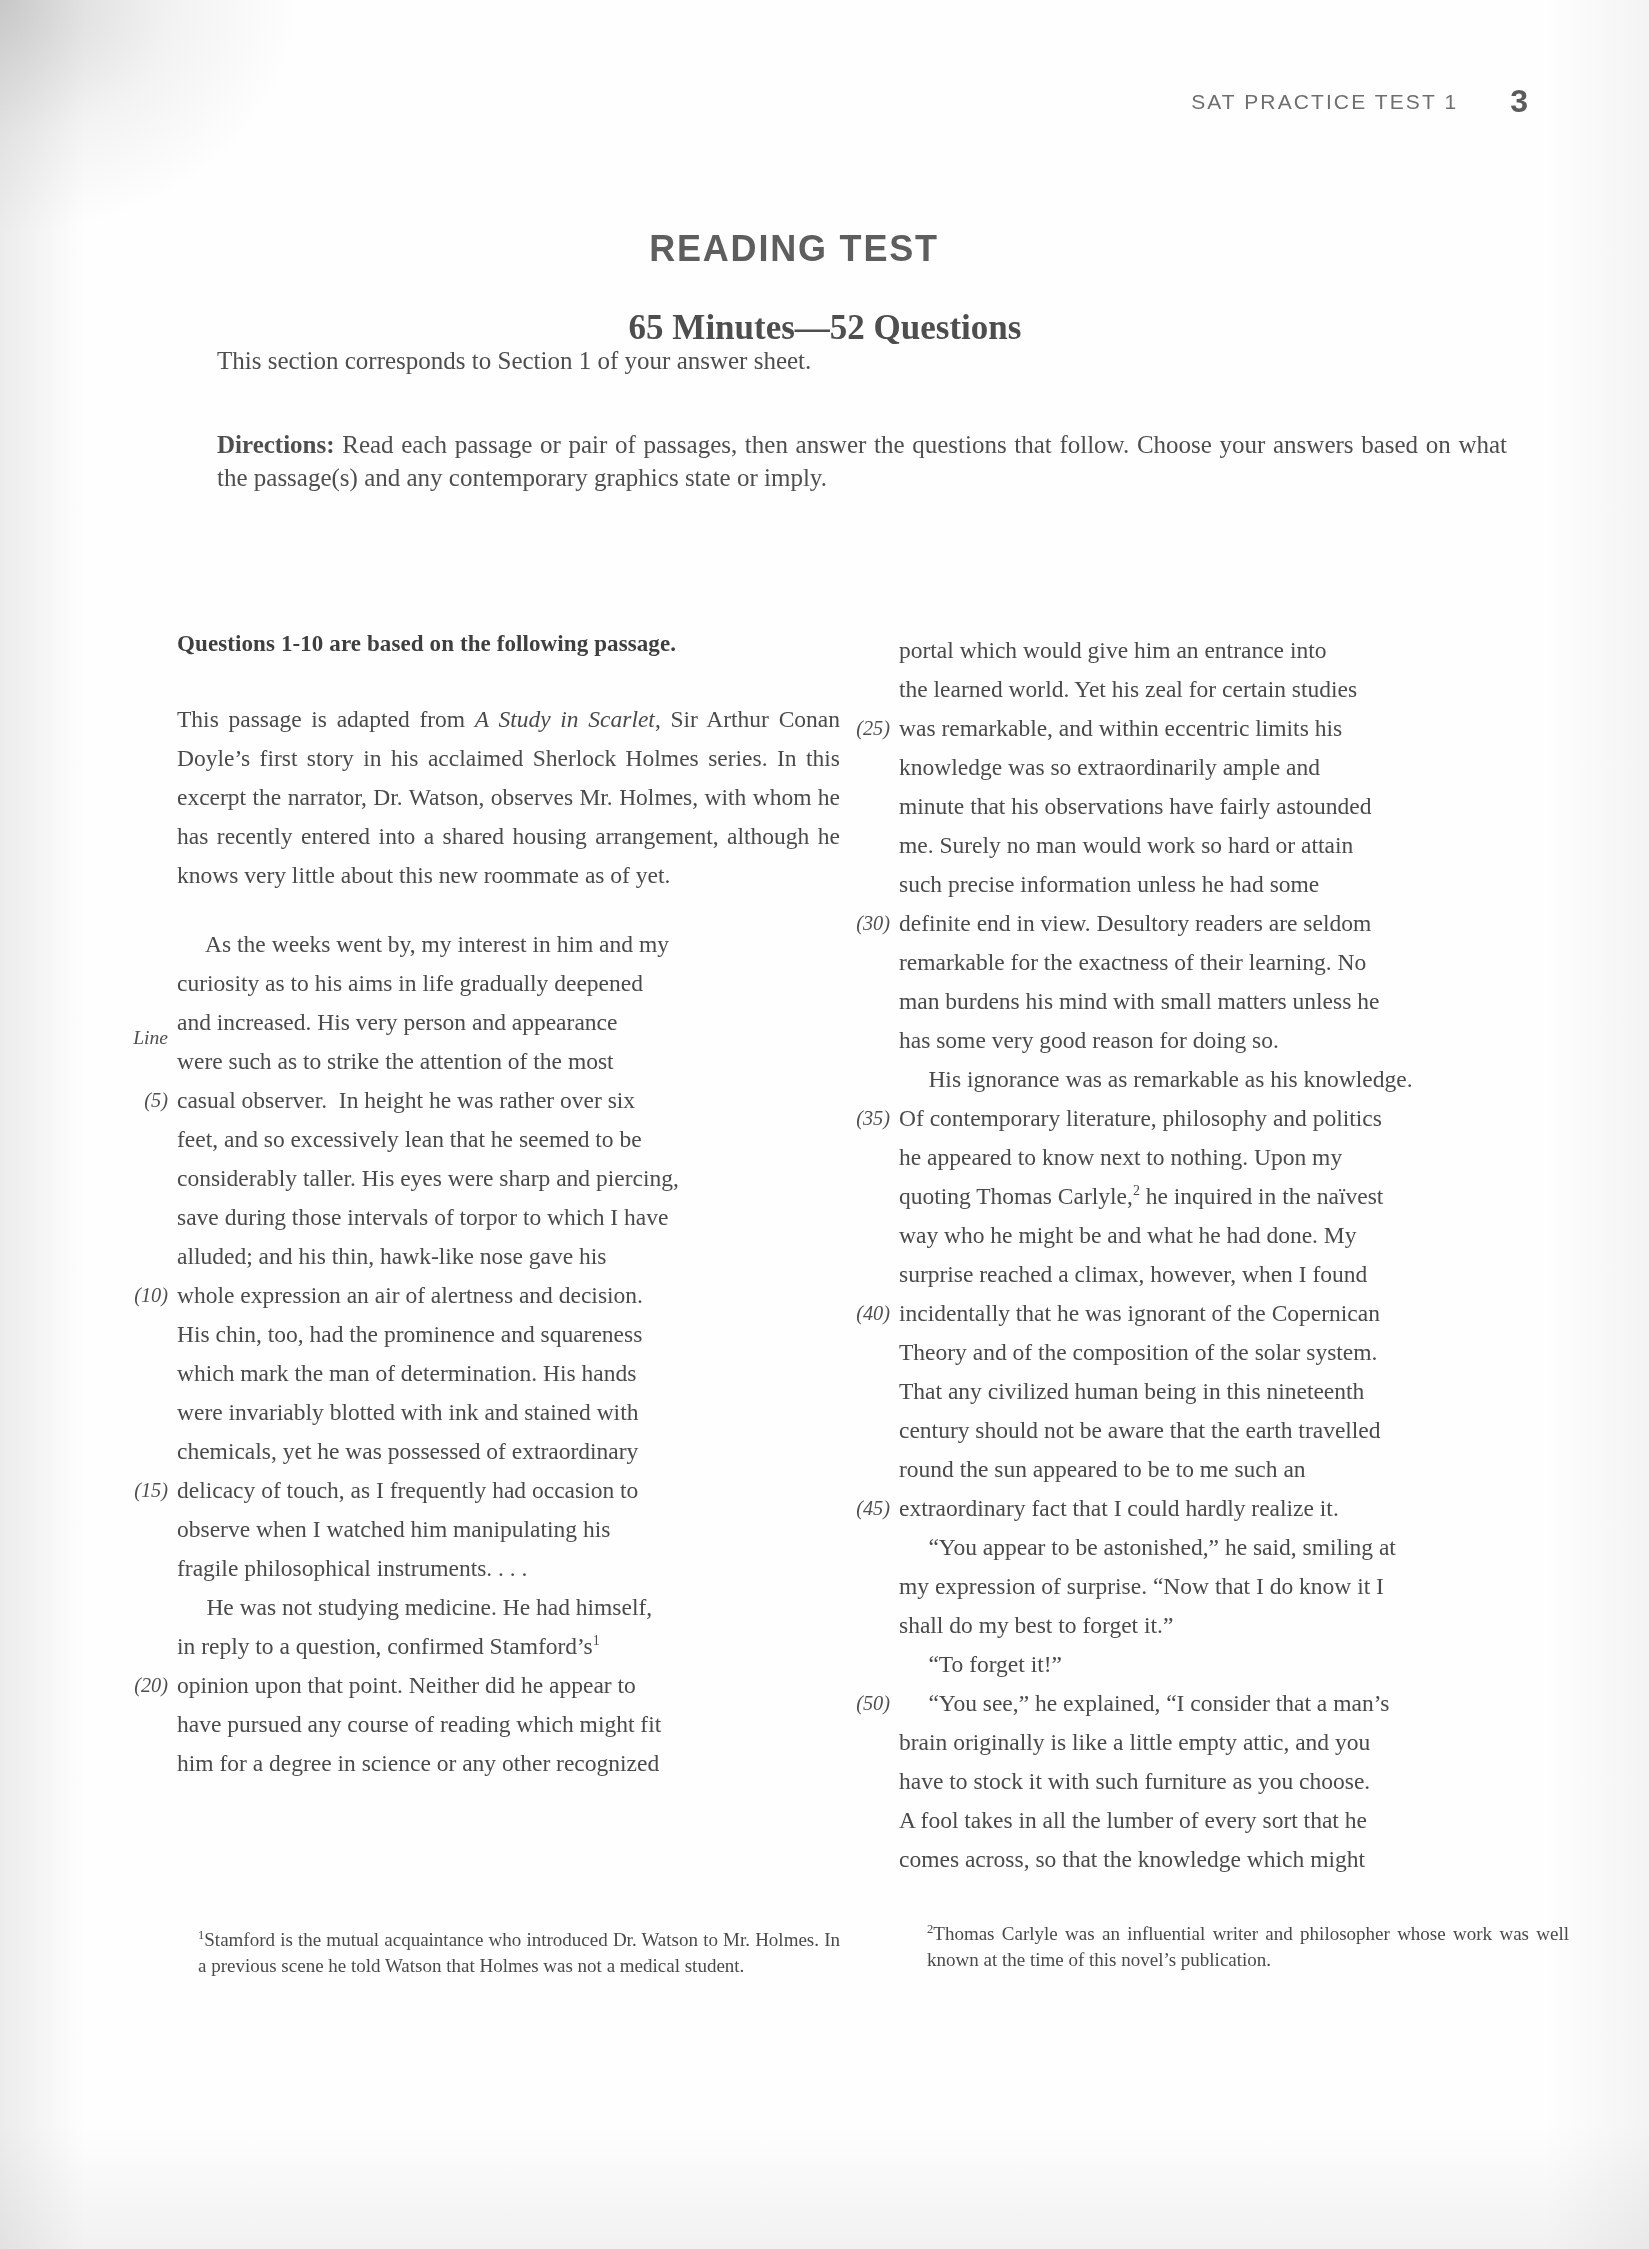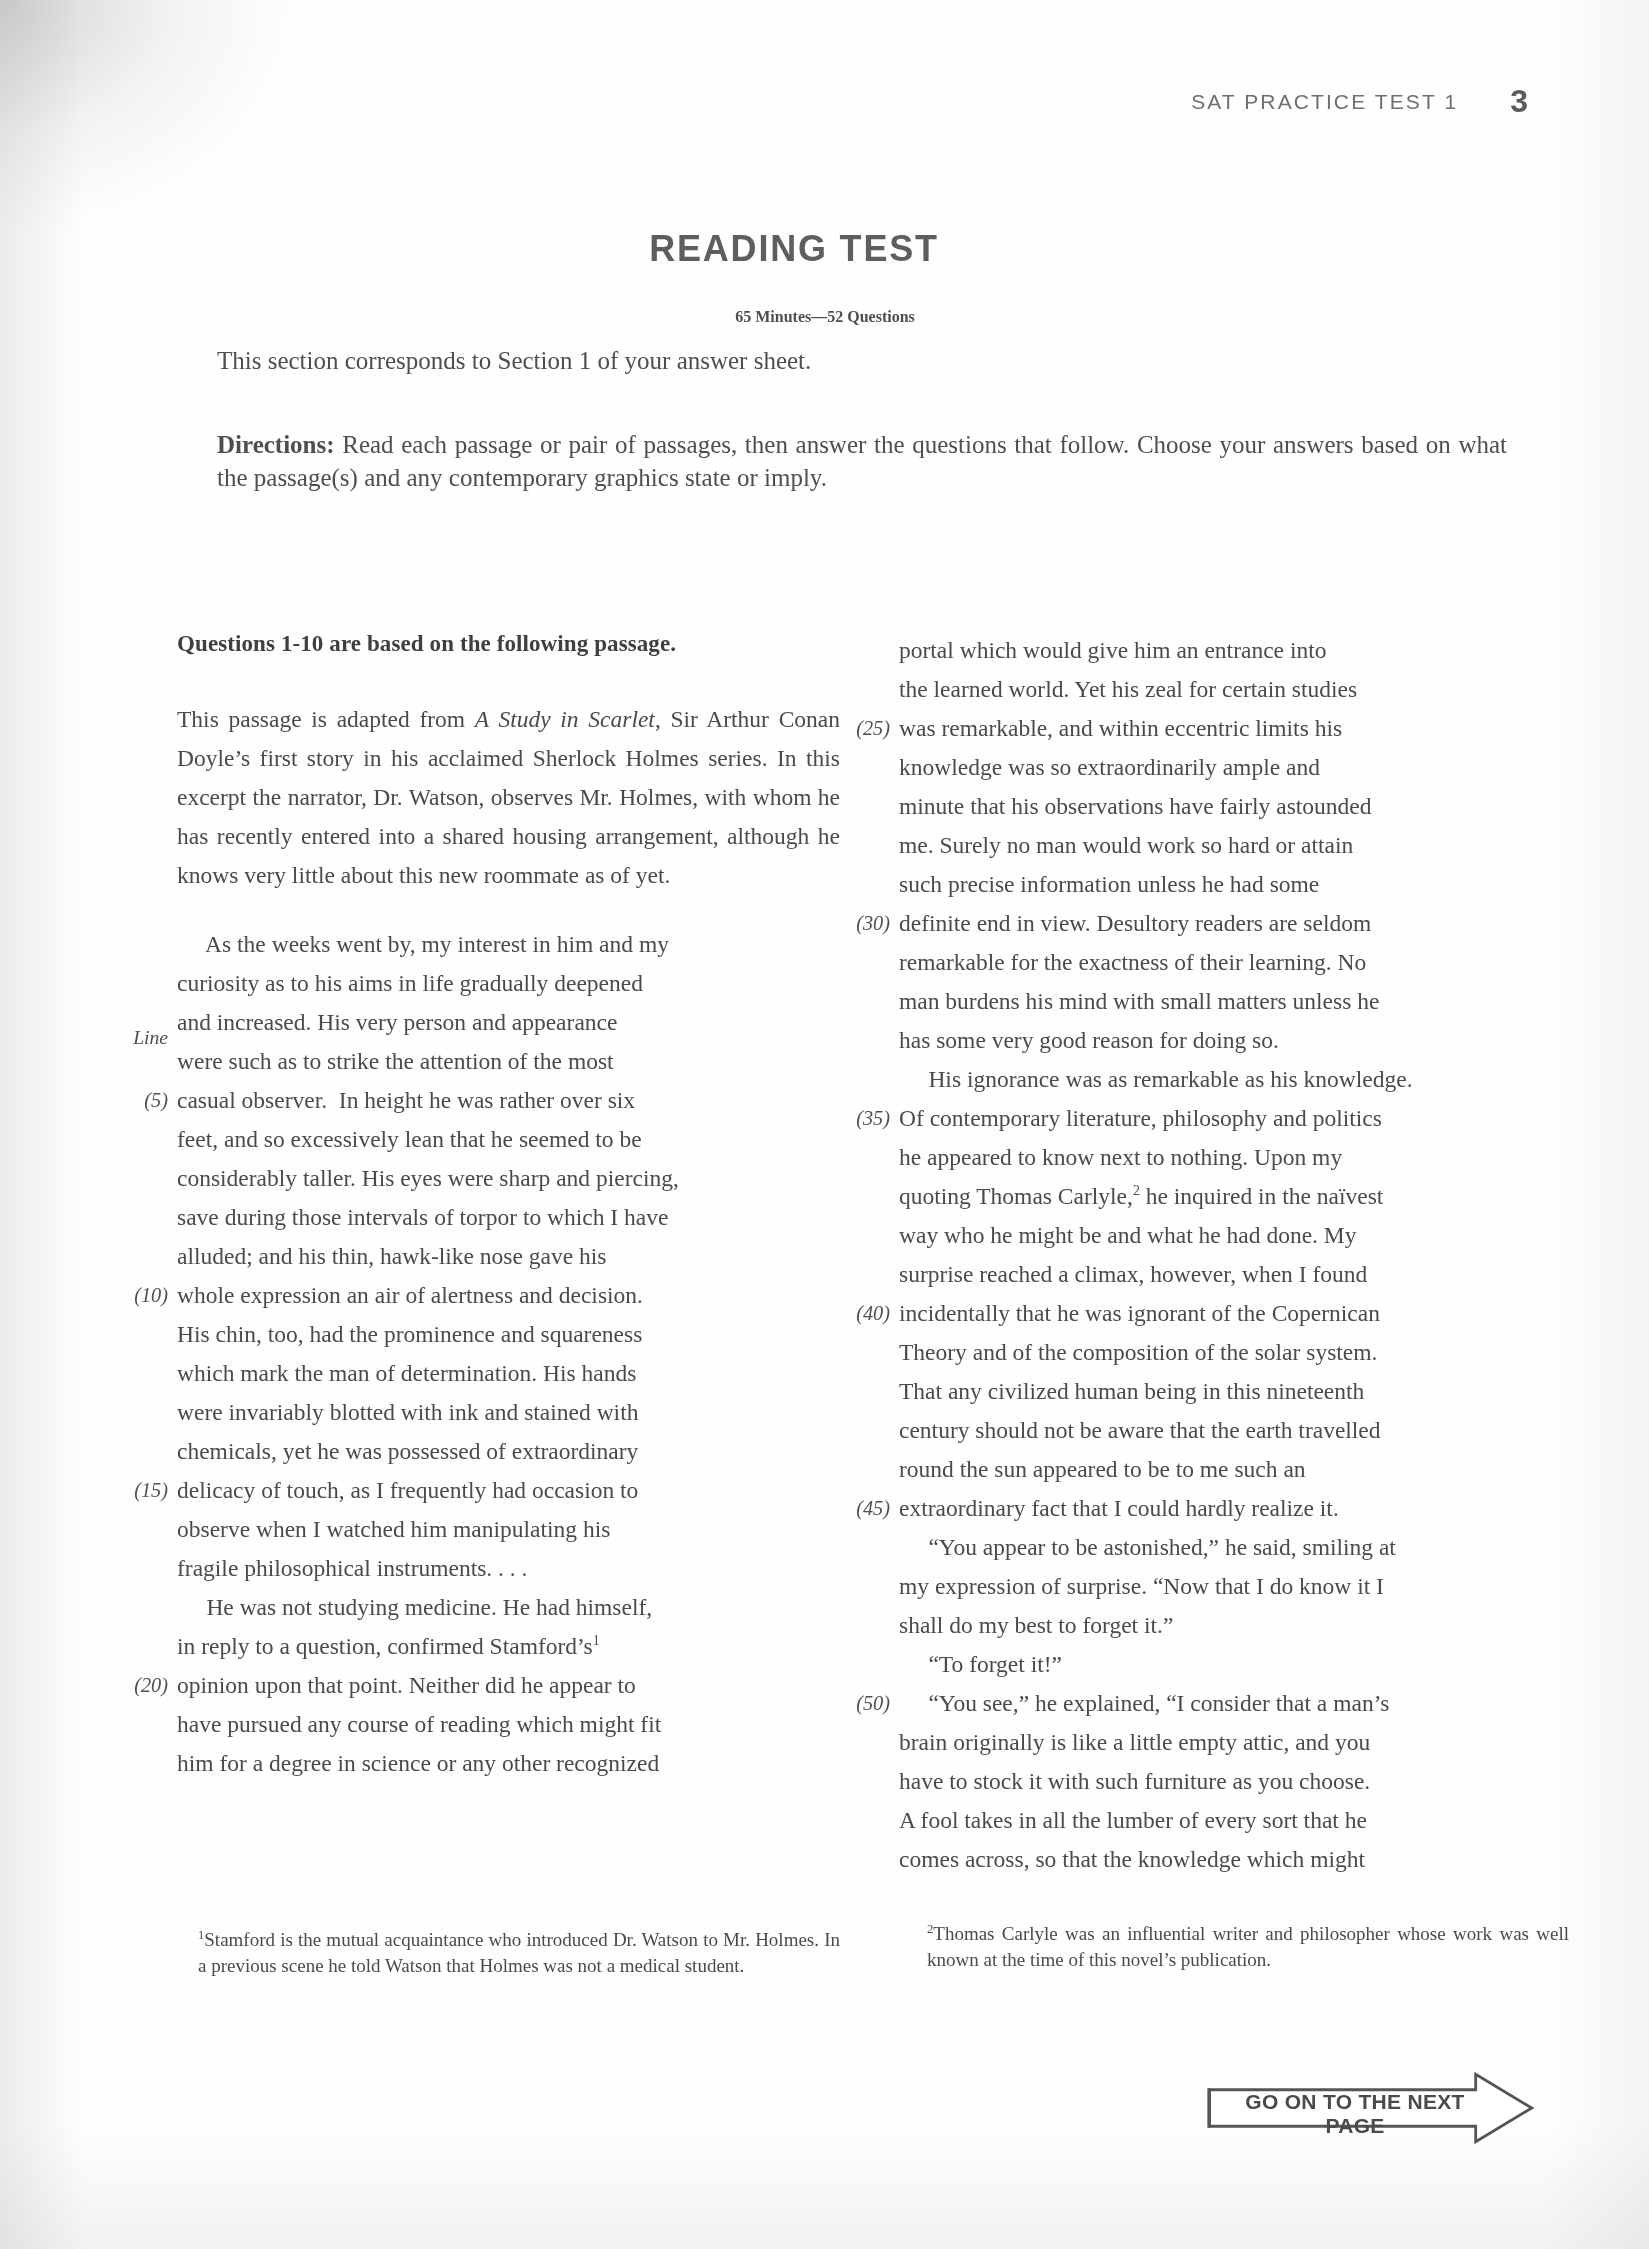--- a/index.html
+++ b/index.html
@@ -80,21 +80,21 @@
     font-size: 36px;
     letter-spacing: 1.8px;
     color: #5e5e5e;
   }
   .test-subtitle {
     position: absolute;
     left: 0; top: 308px;
     width: 1650px;
     text-align: center;
     font-weight: bold;
-    font-size: 16px;
+    font-size: 35px;
     color: #4e4e4e;
   }
   .section-note {
     position: absolute;
     left: 217px; top: 347px;
     width: 1283px;
     font-size: 25px;
     color: #4e4e4e;
   }
   .directions {
@@ -288,22 +288,15 @@
         <div class="pline"><span class="num"></span><span>brain originally is like a little empty attic, and you</span></div>
         <div class="pline"><span class="num"></span><span>have to stock it with such furniture as you choose.</span></div>
         <div class="pline"><span class="num"></span><span>A fool takes in all the lumber of every sort that he</span></div>
         <div class="pline"><span class="num"></span><span>comes across, so that the knowledge which might</span></div>
       </div>
   </div>
 
   <div class="footnote fn-left"><sup>1</sup><span>Stamford is the mutual acquaintance who introduced Dr. Watson to Mr. Holmes. In a previous scene he told Watson that Holmes was not a medical student.</span></div>
   <div class="footnote fn-right"><sup>2</sup><span>Thomas Carlyle was an influential writer and philosopher whose work was well known at the time of this novel’s publication.</span></div>
 
-  <div class="goon">
-    <svg width="331" height="76" viewBox="0 0 472 108">
-      <path d="M6 28 L386 28 L386 6 L466 54 L386 102 L386 80 L6 80 Z" fill="#ffffff" stroke="#555555" stroke-width="4" stroke-linejoin="miter"></path>
-      <line x1="6" y1="26" x2="6" y2="82" stroke="#555555" stroke-width="5"></line>
-    </svg>
-    <div class="goon-text">GO ON TO THE NEXT PAGE</div>
-  </div>
 
 </div>
 
 
 </body></html>

